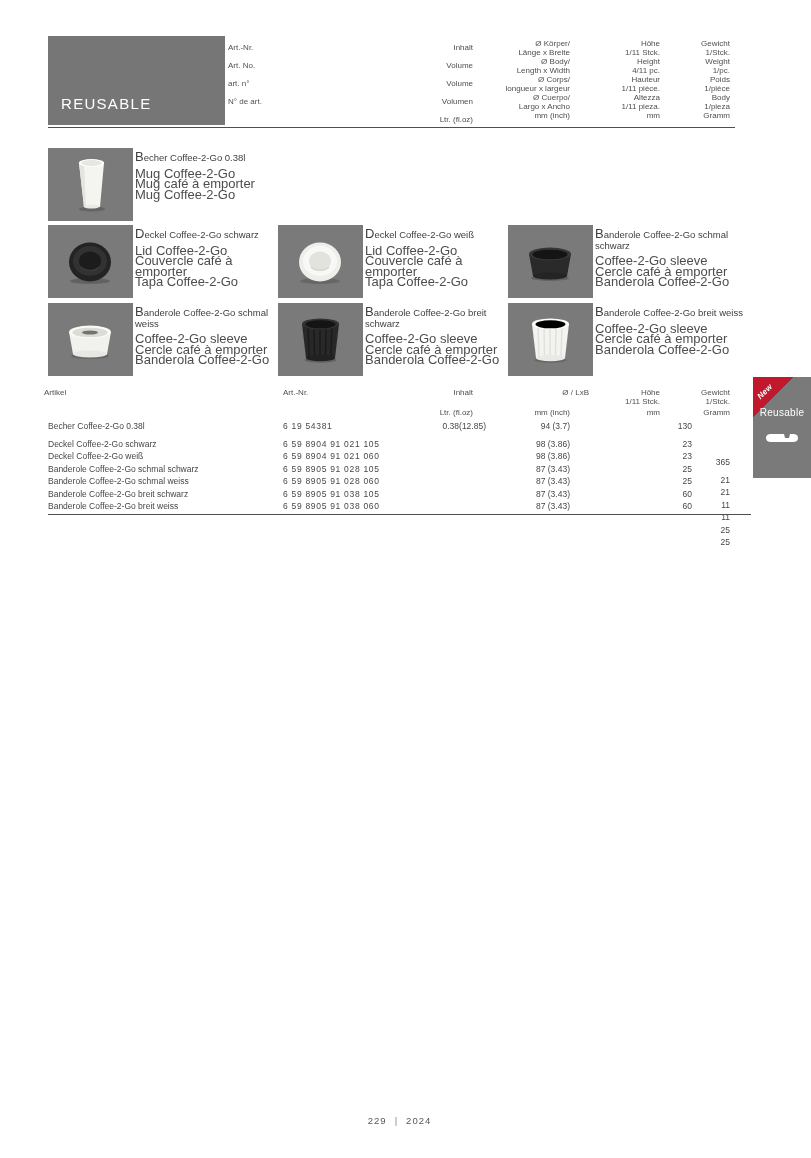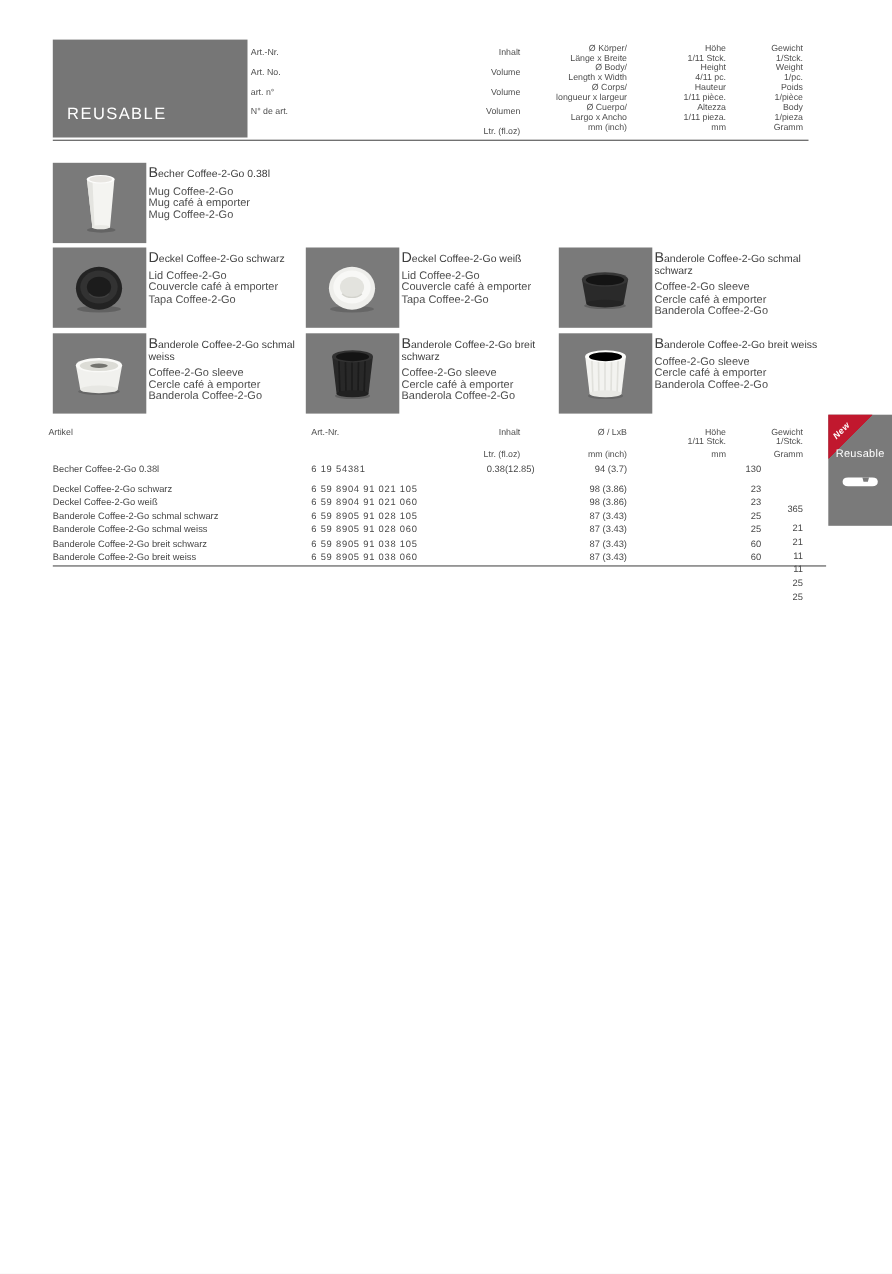--- a/index.html
+++ b/index.html
@@ -21,21 +21,21 @@
   #hc5 { left:640px; top:39px; width:90px;  line-height:9px; text-align:right; }
   .top-rule { position:absolute; left:48px; top:127px; width:687px; height:1px; background:#4f4f4f; }
 
   
   .card { position:absolute; width:228px; height:74px; }
   .tile { position:absolute; left:0; top:0; width:85px; height:73px; background:#7a7a7a; }
   .pinfo { position:absolute; left:87px; top:4px; width:140px; }
   .c3 .pinfo { width:155px; }
   .p-title { font-size:9.5px; line-height:10.5px; color:#3e3e3e; white-space:pre-line; }
   .p-title::first-letter { font-size:13px; }
-  .p-lines { margin-top:5px; font-size:10px; line-height:10.5px; color:#4d4d4d; }
+  .p-lines { margin-top:5px; font-size:13px; line-height:10.5px; color:#4d4d4d; }
 
   
   .th { position:absolute; font-size:8px; color:#4f4f4f; }
   .ra { text-align:right; }
   .trow { position:absolute; left:48px; width:703px; height:12px; font-size:8.5px; color:#474747; }
   .trow span { position:absolute; top:0; white-space:nowrap; }
   .cA { left:0; }
   .cB { left:235px; letter-spacing:0.7px; }
   .cC { left:338px; width:100px; text-align:right; }
   .cD { left:430px; width:92px;  text-align:right; }
@@ -257,21 +257,21 @@
         <div>Coffee-2-Go sleeve</div>
         <div>Cercle café à emporter</div>
         <div>Banderola Coffee-2-Go</div>
       </div>
     </div>
   </div>
 
   <div class="th" style="left:44px; top:388px;">Artikel</div>
   <div class="th" style="left:283px; top:388px;">Art.-Nr.</div>
   <div class="th ra" style="left:373px; top:388px; width:100px;">Inhalt</div>
-  <div class="th ra" style="left:478px; top:388px; width:92px;">Ø / LxB</div>
+  <div class="th ra" style="left:497px; top:388px; width:92px;">Ø / LxB</div>
   <div class="th ra" style="left:568px; top:388px; width:92px; line-height:9px;">
     <div>Höhe</div>
     <div>1/11 Stck.</div>
   </div>
   <div class="th ra" style="left:638px; top:388px; width:92px; line-height:9px;">
     <div>Gewicht</div>
     <div>1/Stck.</div>
   </div>
 
   <div class="th ra" style="left:373px; top:408px; width:100px;">Ltr. (fl.oz)</div>
@@ -341,14 +341,17 @@
     <div class="ribbon">
       <span>New</span>
     </div>
     <div class="tab-label">Reusable</div>
     <svg class="tab-icon" width="38" height="16">
       <path d="M3 8 Q3 4 8 4 L30 4 Q35 4 35 8 Q35 12 30 12 L8 12 Q3 12 3 8 Z" fill="#ffffff"></path>
       <path d="M21 4 L27 4 L26 8 L22 8 Z" fill="#7a7a7a"></path>
     </svg>
   </div>
 
+  <div class="footer">
+    <span>229</span><span class="sep">|</span><span>2024</span>
+  </div>
 
 </div>
 
 </body></html>

